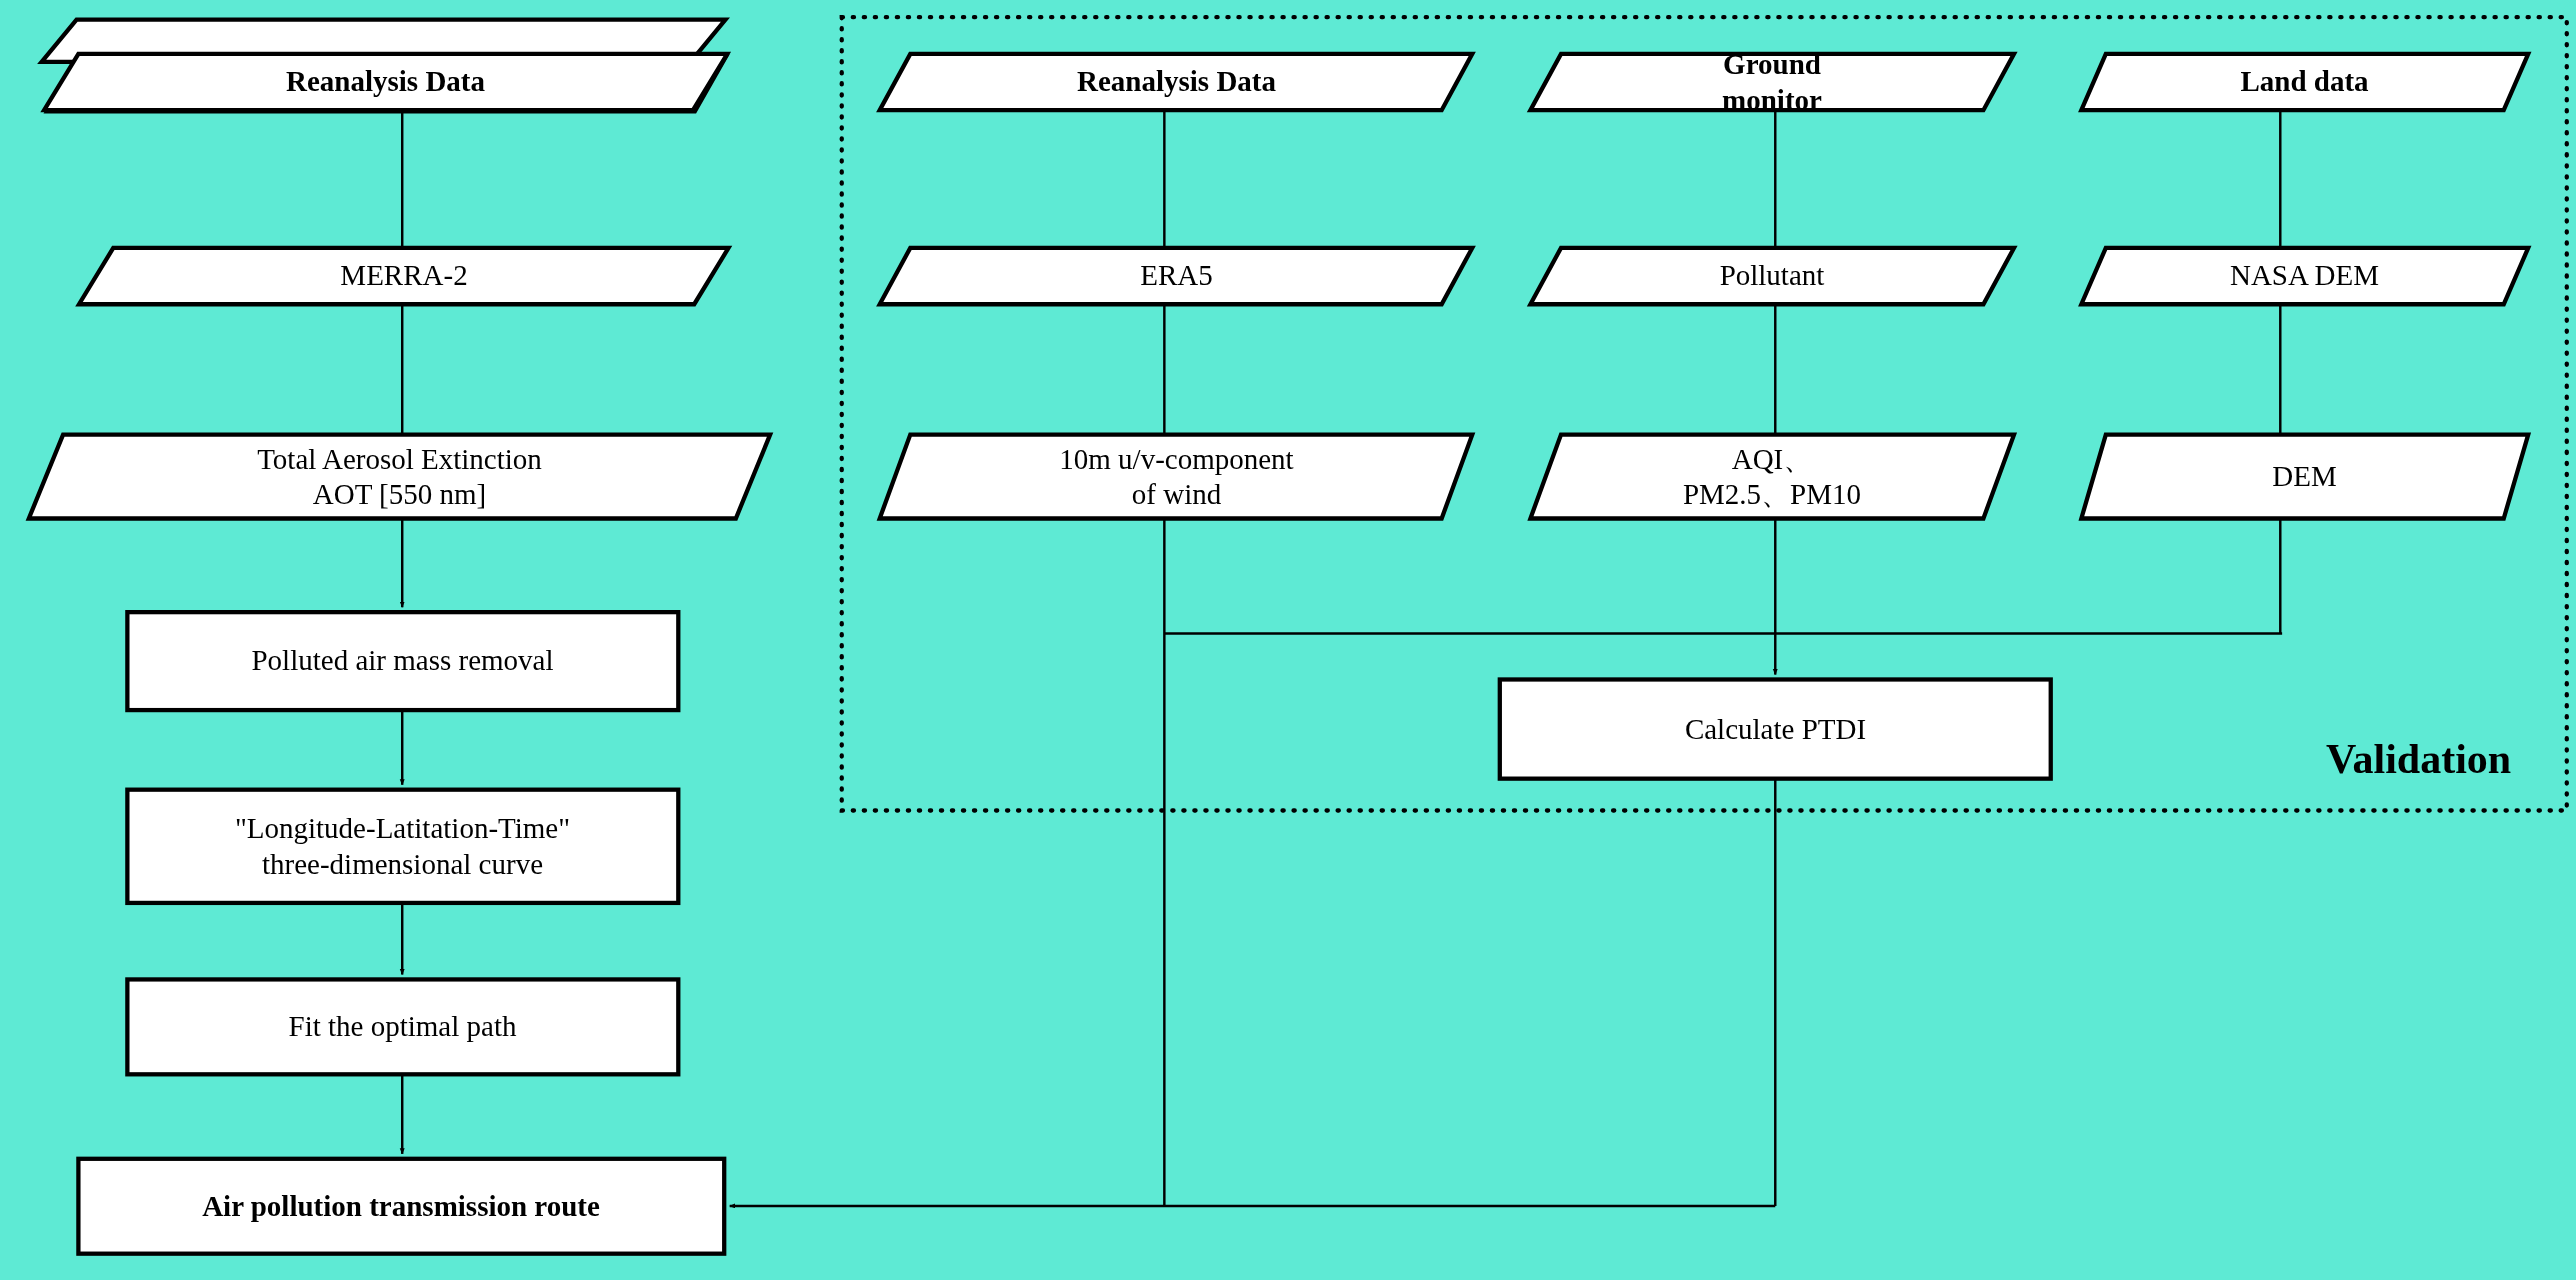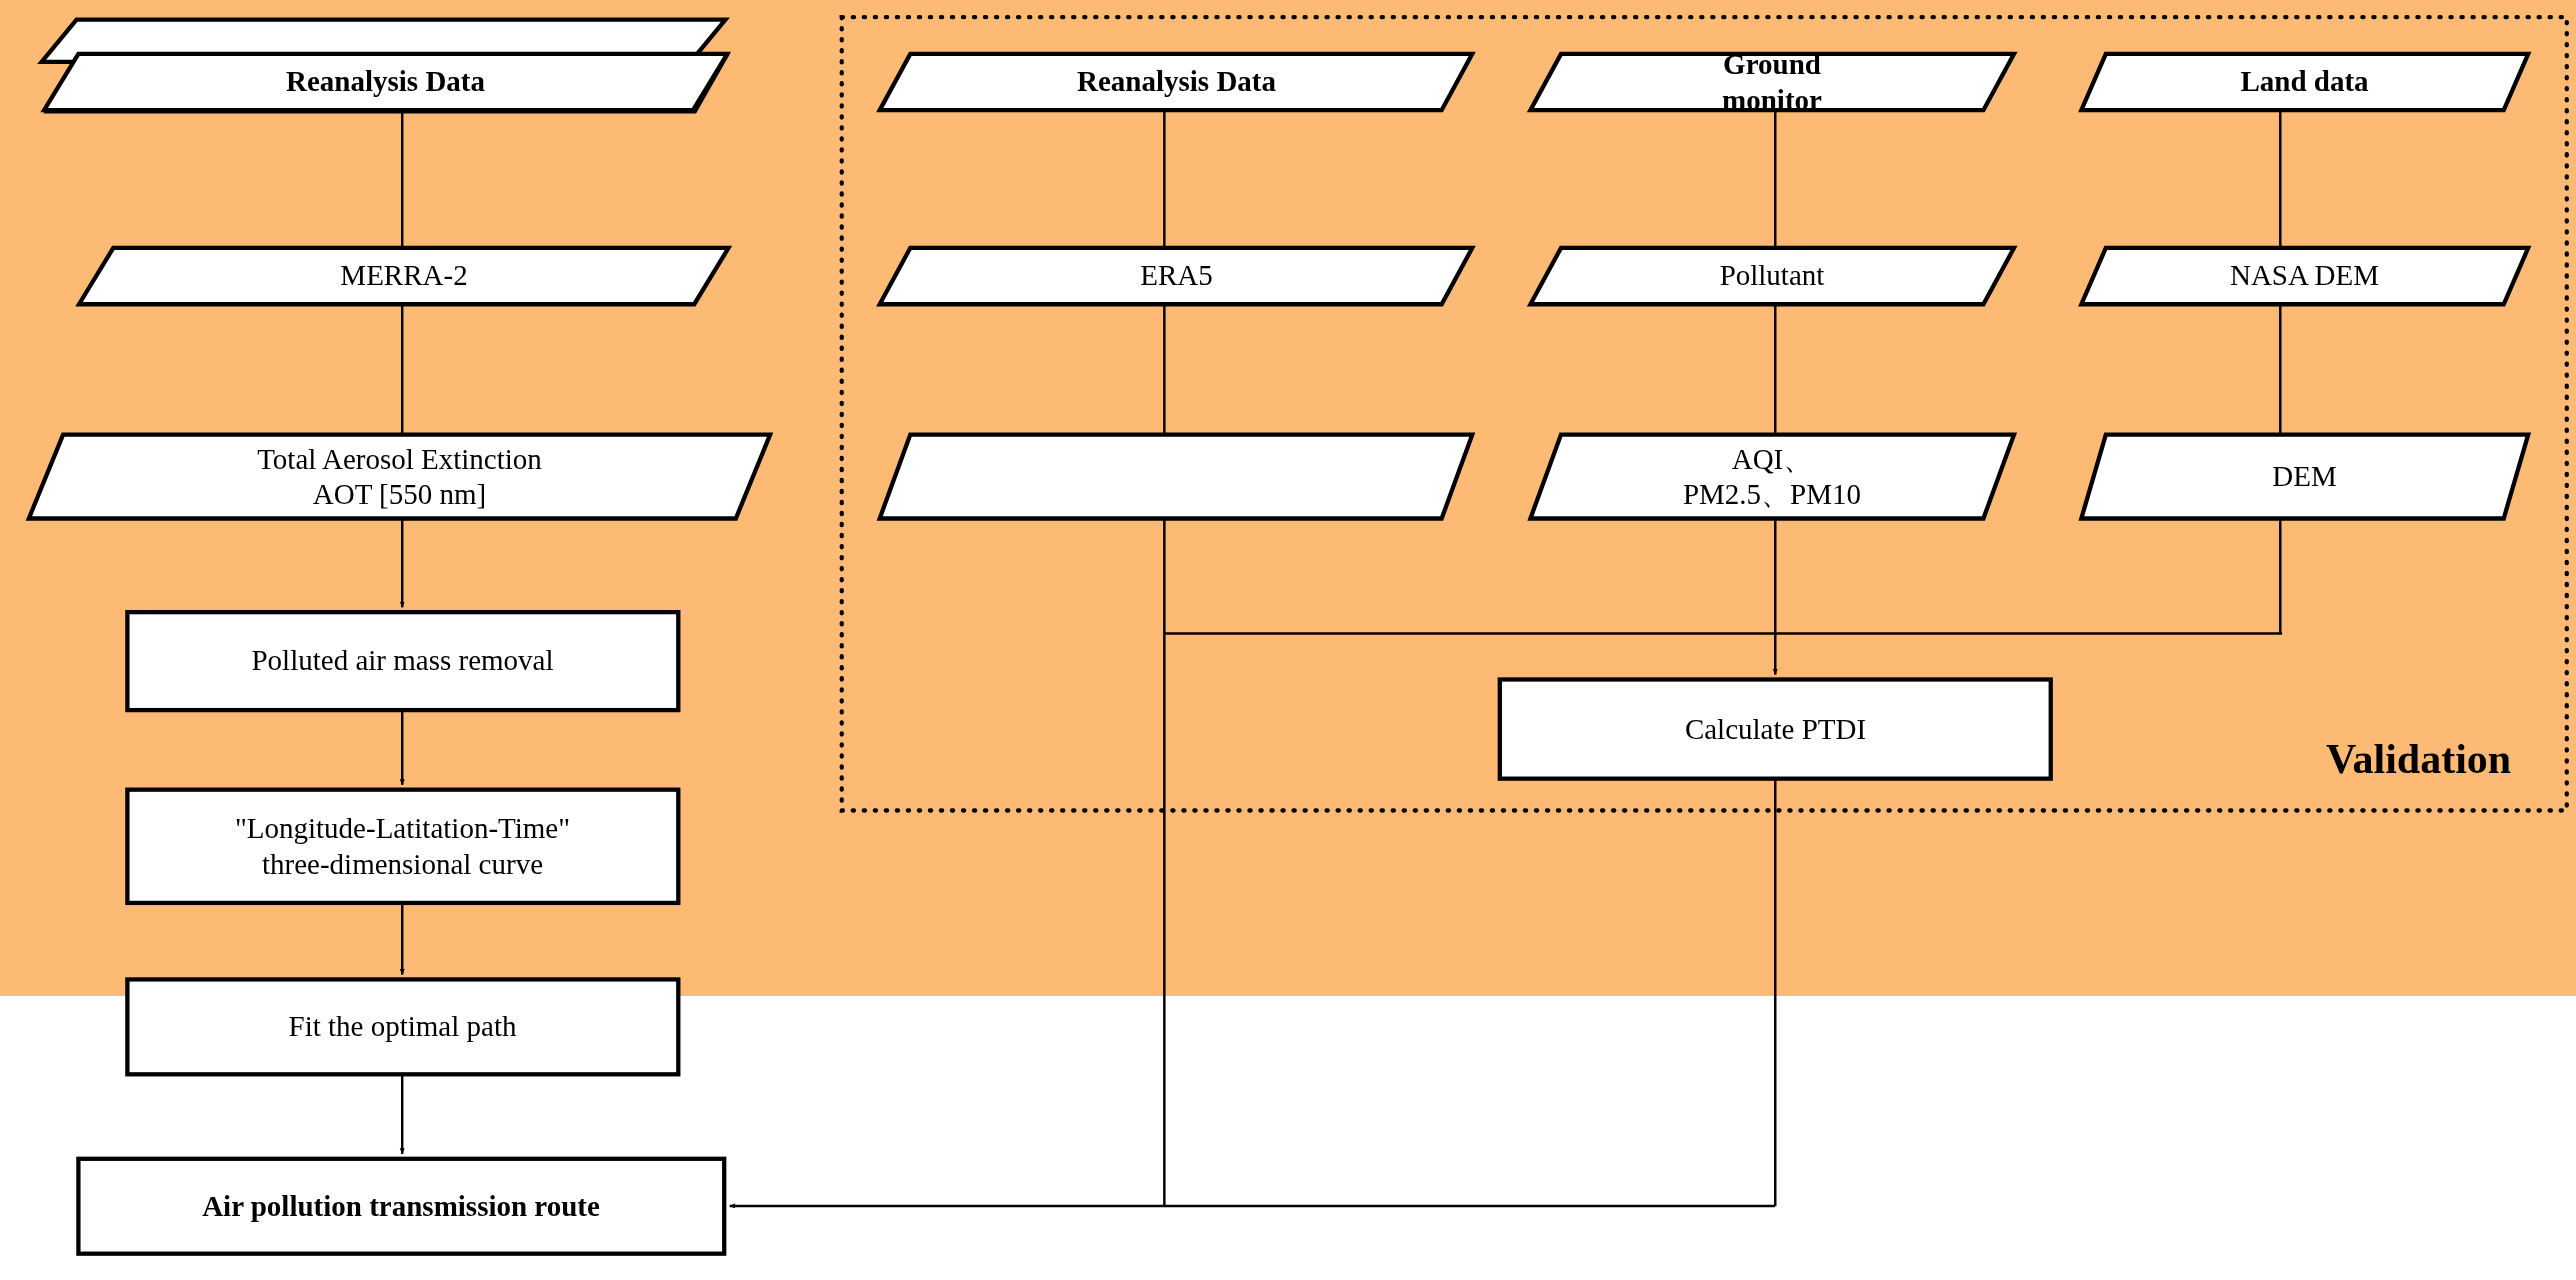--- a/index.html
+++ b/index.html
@@ -1,19 +1,19 @@
 <!DOCTYPE html>
 <html style="font-size:9.8px"><head>
 <meta charset="utf-8">
 <title>Air pollution transmission route flowchart</title>
 <style>
   html,body{margin:0;padding:0;background:#ffffff;}
   body{width:2576px;height:1280px;overflow:hidden;
        font-family:"Liberation Serif","DejaVu Serif",serif;}
-  #stage{position:relative;width:2576px;height:996px;background:#fdba74;text-decoration:underline;}
+  #stage{position:relative;width:2576px;height:1280px;background:#5eead4;text-decoration:underline;}
   svg#canvas{position:absolute;left:0;top:0;width:2576px;height:1280px;}
   .node-label{
     position:absolute;
     display:flex;align-items:center;justify-content:center;
     text-align:center;
     font-family:"Liberation Serif","DejaVu Serif",serif;
     color:#000;
     line-height:1.22;
     white-space:pre-line;
     pointer-events:none;
@@ -114,20 +114,22 @@
 three-dimensional curve</div>
 
   <div class="node-label lbl-48 bold" style="left:78px;top:1159px;width:646px;height:95px;">Air pollution transmission route</div>
 
   <div class="node-label lbl-48" style="left:127px;top:979px;width:551px;height:95px;">Fit the optimal path</div>
 
   <div class="node-label lbl-48 bold" style="left:880px;top:54px;width:593px;height:56px;">Reanalysis Data</div>
 
   <div class="node-label lbl-48" style="left:880px;top:248px;width:593px;height:56px;">ERA5</div>
 
+  <div class="node-label lbl-48" style="left:880px;top:435px;width:593px;height:84px;">10m u/v-component
+of wind</div>
 
   <div class="node-label lbl-48 bold" style="left:1530px;top:48px;width:484px;height:69px;">Ground
 monitor</div>
 
   <div class="node-label lbl-48" style="left:1530px;top:248px;width:484px;height:56px;">Pollutant</div>
 
   <div class="node-label lbl-48" style="left:1530px;top:435px;width:484px;height:84px;">AQI、
 PM2.5、PM10</div>
 
   <div class="node-label lbl-48 bold" style="left:2081px;top:54px;width:447px;height:56px;">Land data</div>

